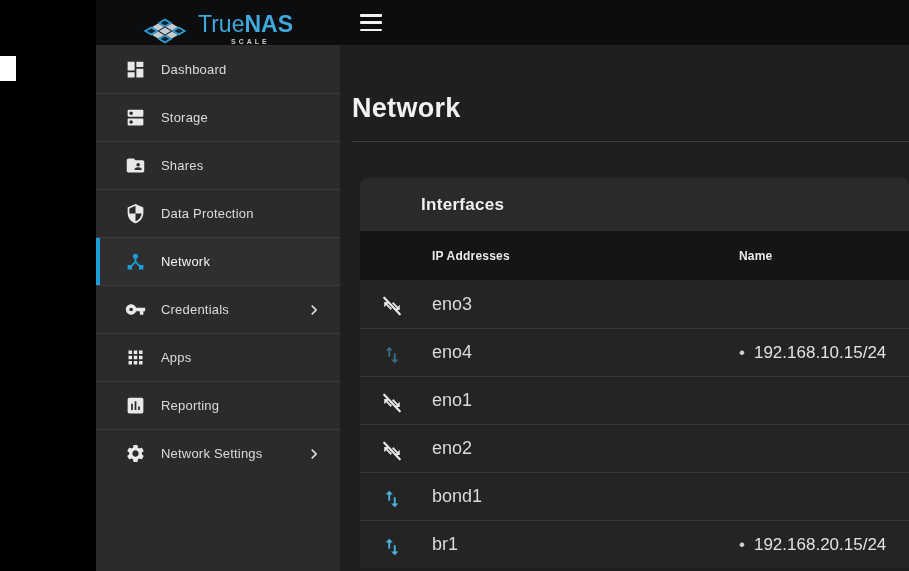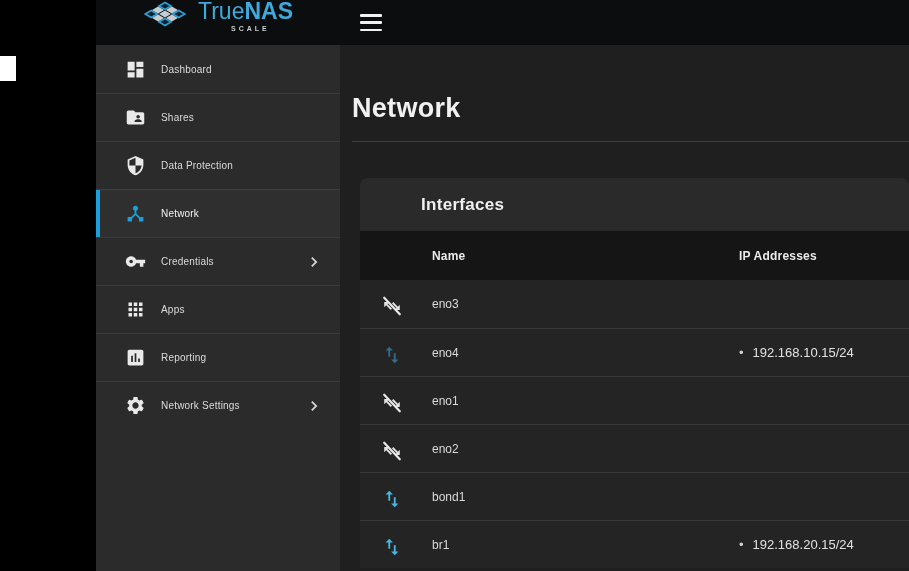--- a/index.html
+++ b/index.html
@@ -10,62 +10,62 @@
     --topbar:#0c0d0e; --sidebar-bg:#2b2b2b; --content-bg:#1f1f1f;
     --card-header:#2a2a2a; --thead-bg:#151515; --row-bg:#242424;
   }
   .screen{ position:relative; width:909px; height:571px; background:#000; }
   .left-gutter{ position:absolute; left:0; top:0; width:96px; height:571px; background:#000; }
   .white-artifact{ position:absolute; left:0; top:56px; width:16px; height:25px; background:#ffffff; }
   .app{ position:absolute; left:96px; top:0; width:813px; height:571px; display:flex; flex-direction:column; }
 
   
   .topbar{ position:relative; height:45px; background:var(--topbar); flex:0 0 45px; }
-  .brand{ position:absolute; left:46px; top:0; height:45px; display:flex; align-items:flex-start; cursor:pointer; }
+  .brand{ position:absolute; left:46px; top:0; height:45px; display:flex; align-items:flex-end; cursor:pointer; }
   .logo-mark{ width:46px; height:28px; margin-right:10px; }
   .brand-text{ display:flex; flex-direction:column; line-height:1; }
   .brand-name{ font-size:23px; color:var(--logo-blue); letter-spacing:0; }
   .brand-name .light{ font-weight:400; }
   .brand-name .bold{ font-weight:700; }
   .brand-edition{ font-size:7px; color:#c9ced1; letter-spacing:3px; margin-top:2px; margin-left:33px; font-weight:600; }
   .hamburger{ position:absolute; left:264px; top:13px; width:24px; height:19px; background:none; border:none;
     display:flex; flex-direction:column; justify-content:space-between; cursor:pointer; padding:1px 0; }
   .hamburger span{ display:block; width:22px; height:2.5px; background:#f2f2f2; border-radius:1px; }
 
   
   .body-row{ flex:1; display:flex; min-height:0; }
   .sidebar{ width:244px; flex:0 0 244px; background:var(--sidebar-bg); overflow:hidden; }
   .content{ flex:1; background:var(--content-bg); overflow:hidden; }
 
   
   .nav-item{ position:relative; height:48px; display:flex; align-items:center; padding-left:28px; cursor:pointer; }
   .nav-item + .nav-item{ border-top:1px solid rgba(255,255,255,.08); }
   .nav-icon{ width:22px; height:22px; display:flex; align-items:center; justify-content:center; }
   .nav-icon svg{ width:21px; height:21px; fill:#e9e9e9; }
-  .nav-label{ margin-left:15px; font-size:10px; font-weight:500; color:#dcdcdc; letter-spacing:.2px; }
+  .nav-label{ margin-left:15px; font-size:13px; font-weight:500; color:#dcdcdc; letter-spacing:.2px; }
   .nav-item.active{ background:rgba(255,255,255,.02); }
   .nav-item.active::before{ content:""; position:absolute; left:0; top:0; bottom:0; width:4px; background:var(--accent); }
   .nav-item.active .nav-icon svg{ fill:var(--accent); }
   .nav-item.active .nav-label{ color:#f2f2f2; }
   .chevron{ position:absolute; right:16px; top:50%; transform:translateY(-50%); width:20px; height:20px; }
   .chevron svg{ width:20px; height:20px; fill:#d8d8d8; }
 
   
   .page-title{ margin:48px 0 0 12px; font-size:27px; font-weight:700; color:#f1f1f1; letter-spacing:.3px; }
   .title-divider{ margin:17px 0 0 12px; height:1px; background:#3d3d3d; }
   .card{ margin:36px 0 0 20px; background:var(--row-bg); border-radius:8px 8px 0 0; overflow:hidden; }
   .card-header{ height:53px; background:var(--card-header); display:flex; align-items:center; padding-left:17px; }
   .card-header h2{ font-size:17px; font-weight:700; color:#f0f0f0; letter-spacing:.3px;margin-left:44px; }
   .grid-row{ display:grid; grid-template-columns:56px 1fr 170px; align-items:center; padding-left:16px; }
   .thead{ height:49px; background:var(--thead-bg); }
   .th{ font-size:12px; font-weight:700; color:#eaeaea; letter-spacing:.2px; }
   .trow{ height:48px; background:var(--row-bg); cursor:pointer; }
   .trow + .trow{ border-top:1px solid rgba(255,255,255,.09); }
-  .cell-name{ font-size:12px; color:#dadada; }
-  .cell-ip{ font-size:13px; color:#e2e2e2; padding-right:23px; white-space:nowrap; }
+  .cell-name{ font-size:18px; color:#dadada; }
+  .cell-ip{ font-size:17px; color:#e2e2e2; text-align:right; padding-right:23px; white-space:nowrap; }
   .cell-ip .bullet{ margin-right:9px; color:#cfcfcf; }
 
   .link-icon{ position:relative; width:22px; height:22px; margin-left:5px; }
   .link-icon svg{ position:absolute; left:0; top:0; width:22px; height:22px; }
   .link-icon .arrows-down{ fill:#e4e4e4; transform:rotate(-45deg); }
   .link-icon .arrows-up{ fill:var(--arrow-blue); }
   .link-icon.dim .arrows-up{ opacity:.5; }
   .link-icon .slash line{ stroke:#e8e8e8; stroke-width:2.4; stroke-linecap:round; }
 </style>
 </head>
@@ -113,20 +113,29 @@
               <svg class="" viewBox="0 0 24 24" fill="currentColor" style="color:inherit">
                 <path d="M3 13h8V3H3v10zm0 8h8v-6H3v6zm10 0h8V11h-8v10zm0-18v6h8V3h-8z"></path>
               </svg>
             </span>
     <span class="nav-label">Dashboard</span>
 
   </div>
   <div class="nav-item">
     <span class="nav-icon">
               <svg class="" viewBox="0 0 24 24" fill="currentColor" style="color:inherit">
+                <path d="M20 13H4c-.55 0-1 .45-1 1v6c0 .55.45 1 1 1h16c.55 0 1-.45 1-1v-6c0-.55-.45-1-1-1zM7 19c-1.1 0-2-.9-2-2s.9-2 2-2 2 .9 2 2-.9 2-2 2zM20 3H4c-.55 0-1 .45-1 1v6c0 .55.45 1 1 1h16c.55 0 1-.45 1-1V4c0-.55-.45-1-1-1zM7 9c-1.1 0-2-.9-2-2s.9-2 2-2 2 .9 2 2-.9 2-2 2z"></path>
+              </svg>
+            </span>
+    <span class="nav-label">Storage</span>
+
+  </div>
+  <div class="nav-item">
+    <span class="nav-icon">
+              <svg class="" viewBox="0 0 24 24" fill="currentColor" style="color:inherit">
                 <path d="M20 6h-8l-2-2H4c-1.1 0-2 .9-2 2v12c0 1.1.9 2 2 2h16c1.1 0 2-.9 2-2V8c0-1.1-.9-2-2-2zm-5 3c1.1 0 2 .9 2 2s-.9 2-2 2-2-.9-2-2 .9-2 2-2zm4 8h-8v-1c0-1.33 2.67-2 4-2s4 .67 4 2v1z"></path>
               </svg>
             </span>
     <span class="nav-label">Shares</span>
 
   </div>
   <div class="nav-item">
     <span class="nav-icon">
               <svg class="" viewBox="0 0 24 24" fill="currentColor" style="color:inherit">
                 <path d="M12 1L3 5v6c0 5.55 3.84 10.74 9 12 5.16-1.26 9-6.45 9-12V5l-9-4zm0 10.99h7c-.53 4.12-3.28 7.79-7 8.94V12H5V6.3l7-3.11v8.8z"></path>
@@ -189,22 +198,22 @@
       <main class="content">
         <h1 class="page-title">Network</h1>
         <div class="title-divider"></div>
 
         <section class="card">
           <div class="card-header">
             <h2>Interfaces</h2>
           </div>
           <div class="grid-row thead">
             <div class="th"></div>
+            <div class="th th-ip">IP Addresses</div>
             <div class="th th-name">Name</div>
-            <div class="th th-ip">IP Addresses</div>
           </div>
           <div id="iface-rows">
   <div class="grid-row trow">
     <div><span class="link-icon">
       <svg class="arrows-down" viewBox="0 0 24 24">
                       <path d="M9 3L5 6.99h3V14h2V6.99h3L9 3zm7 14.01V10h-2v7.01h-3L15 21l4-3.99h-3z"></path>
                     </svg>
       <svg class="slash" viewBox="0 0 24 24">
                       <line x1="3.5" y1="3" x2="20.5" y2="21"></line>
                     </svg></span></div>

